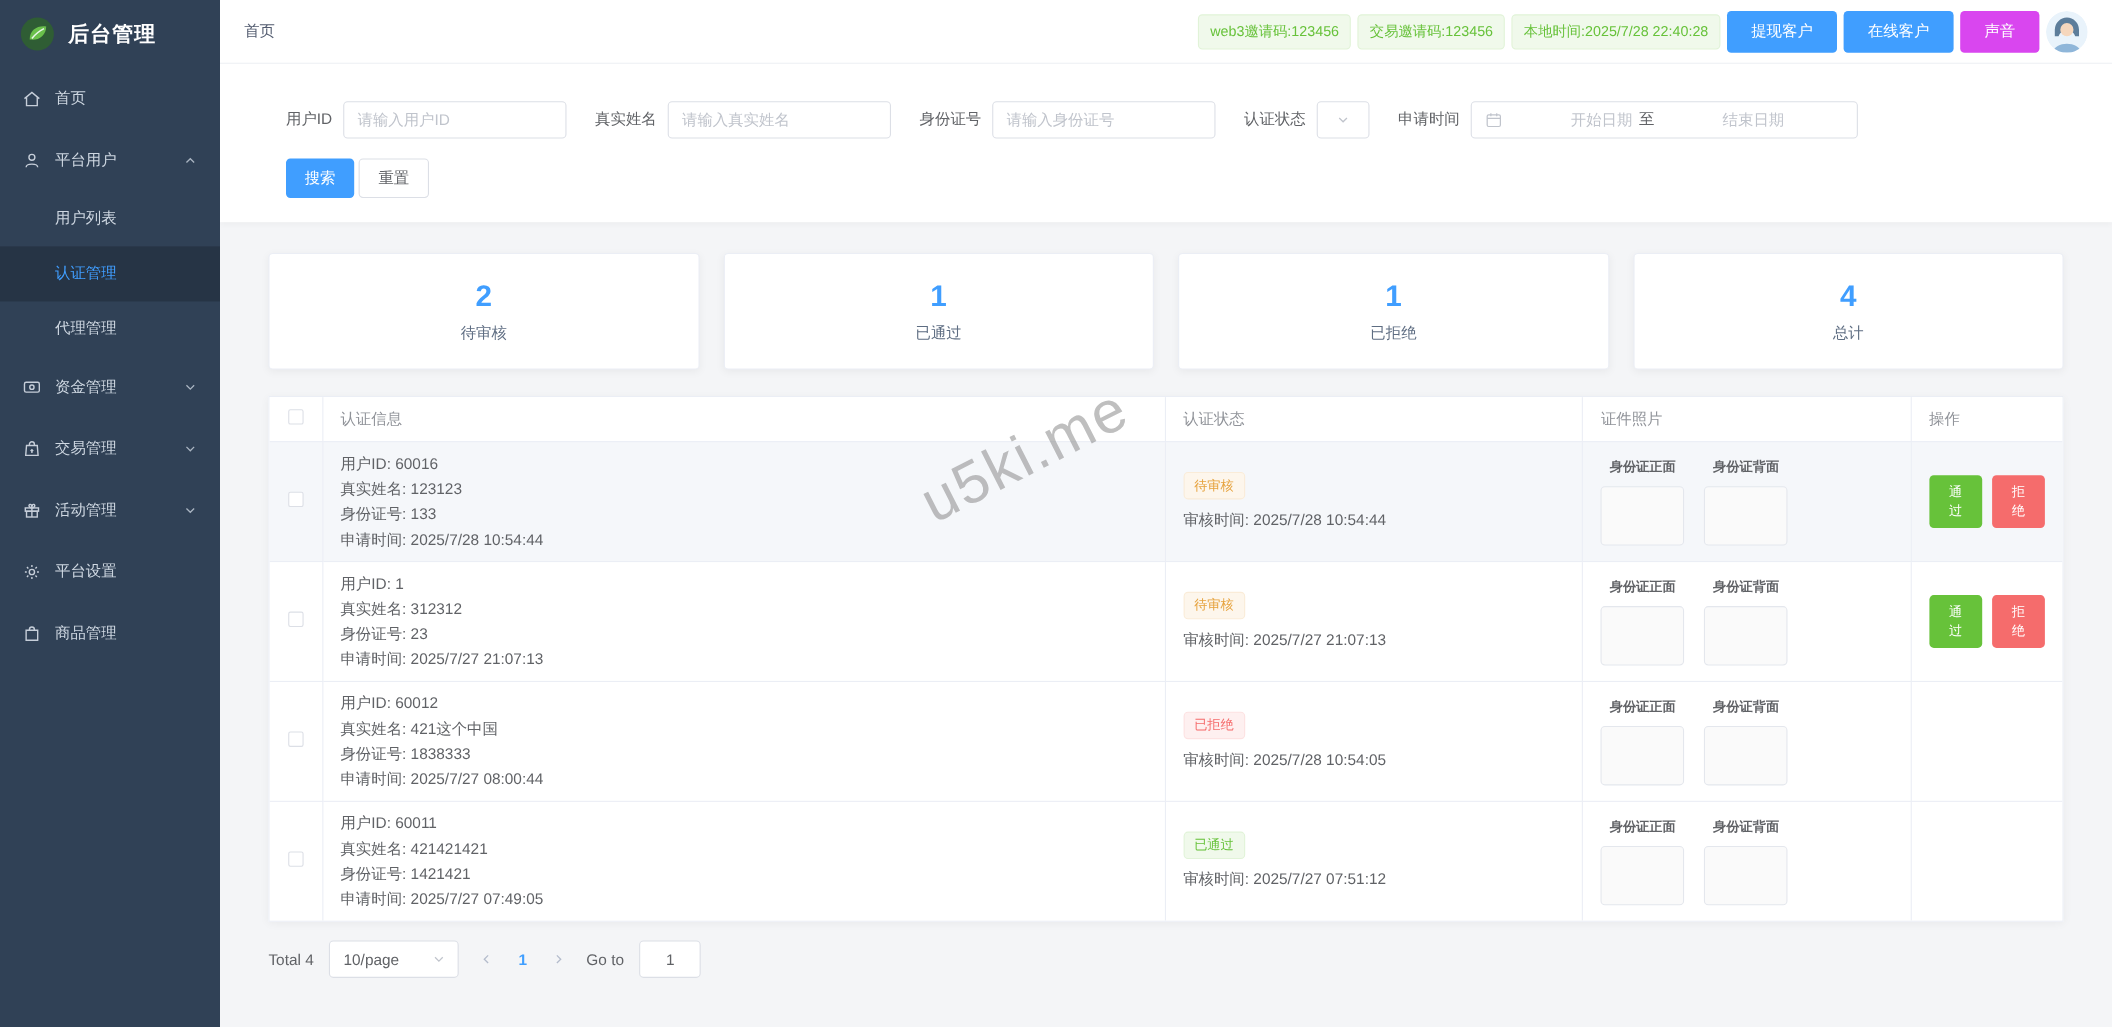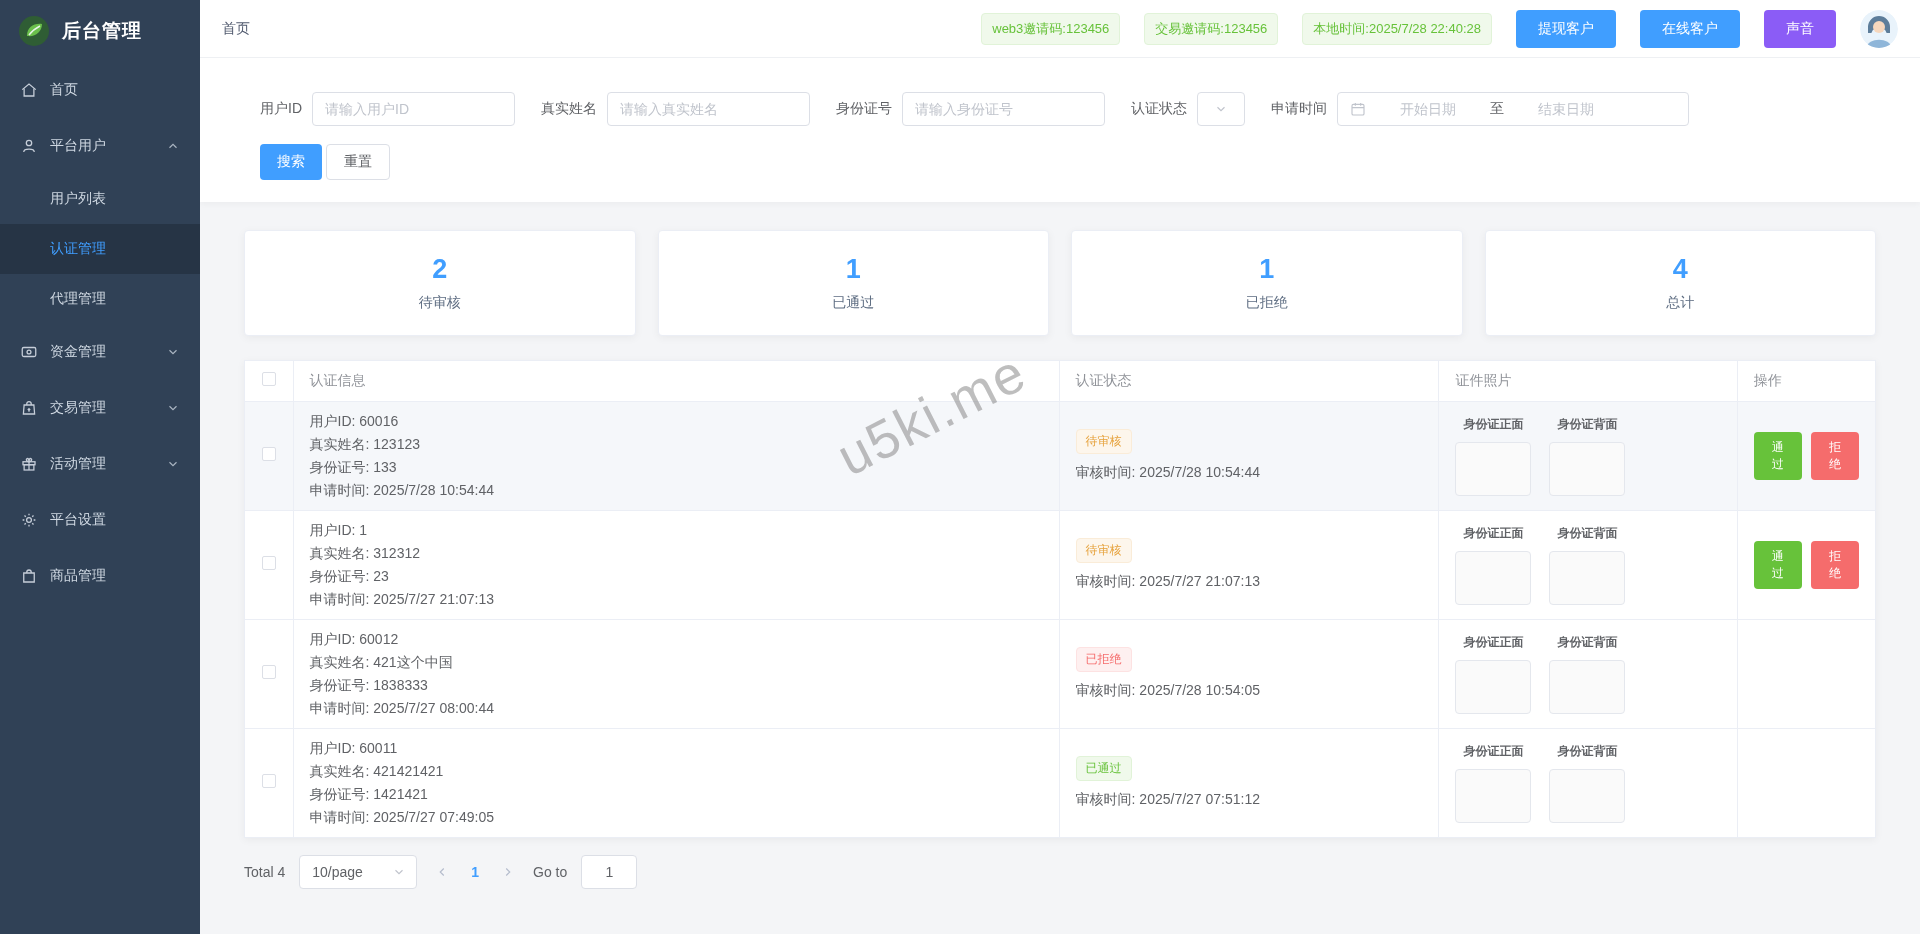--- a/index.html
+++ b/index.html
@@ -22,46 +22,46 @@
   .menu-arrow.up { transform:rotate(180deg); }
   .submenu-item { height:50px; display:flex; align-items:center; padding-left:50px; cursor:pointer; font-size:14px; }
   .submenu-item.active { background:#263445; color:#409eff; }
 
   
   .main { flex:1; display:flex; flex-direction:column; height:100%; min-width:0; }
 
   .topbar { height:58px; background:#fff; display:flex; align-items:center;
     padding:0 22px; border-bottom:1px solid #eef0f3; flex-shrink:0; }
   .breadcrumb { font-size:14px; color:#515a6e; cursor:pointer; }
-  .topbar-right { margin-left:auto; display:flex; align-items:center; gap:24px; }
+  .topbar-right { margin-left:auto; display:flex; align-items:center; gap:6px; }
   .info-badge { background:#f0f9eb; border:1px solid #e1f3d8; color:#67c23a;
     border-radius:4px; padding:6px 10px; font-size:13px; white-space:nowrap; }
   .btn { border:none; border-radius:4px; color:#fff; font-size:14px; padding:10px 22px;
     cursor:pointer; font-family:inherit; white-space:nowrap; }
   .btn-primary { background:#409eff;padding-left:22px; }
-  .btn-danger  { background:#8b5cf6; }
+  .btn-danger  { background:#d946ef; }
   .avatar { width:38px; height:38px; border-radius:50%; overflow:hidden; cursor:pointer; flex-shrink:0; }
 
   .content { flex:1; overflow:hidden; background:#f4f5f7; }
 
   
   .search-section { background:#fff; padding:34px 40px 22px 60px;
     box-shadow:0 2px 6px rgba(0,0,0,.04); }
   .search-row { display:flex; align-items:center; gap:26px; flex-wrap:nowrap; }
   .field { display:flex; align-items:center; gap:10px; }
   .field-label { font-size:14px; color:#606266; white-space:nowrap; }
   .text-input { width:203px; height:34px; border:1px solid #dcdfe6; border-radius:4px;
     padding:0 12px; font-size:14px; color:#606266; font-family:inherit; outline:none; background:#fff; }
   .text-input::placeholder { color:#c0c4cc; }
   .mini-select { width:48px; height:34px; border:1px solid #dcdfe6; border-radius:4px;
     display:flex; align-items:center; justify-content:center; color:#c0c4cc; cursor:pointer; background:#fff; }
   .daterange { width:352px; height:34px; border:1px solid #dcdfe6; border-radius:4px;
     display:flex; align-items:center; padding:0 12px; gap:6px; background:#fff; }
   .daterange input { border:none; outline:none; width:112px; font-size:14px; color:#000000;
-    font-family:inherit; text-align:center; }
+    font-family:inherit; text-align:right; }
   .daterange input::placeholder { color:#c0c4cc; }
   .range-sep { color:#606266; font-size:14px; }
   .cal-icon { width:16px; height:16px; color:#c0c4cc; }
   .btn-row { margin-top:18px; display:flex; gap:4px; }
   .btn-search { padding:8px 17px; }
   .btn-plain { background:#fff; color:#606266; border:1px solid #dcdfe6; padding:8px 17px; }
 
   
   .cards-row { display:flex; gap:22px; margin:28px 44px 0; }
   .stat-card { flex:1; height:106px; background:#fff; border:1px solid #ebeef5; border-radius:4px;

